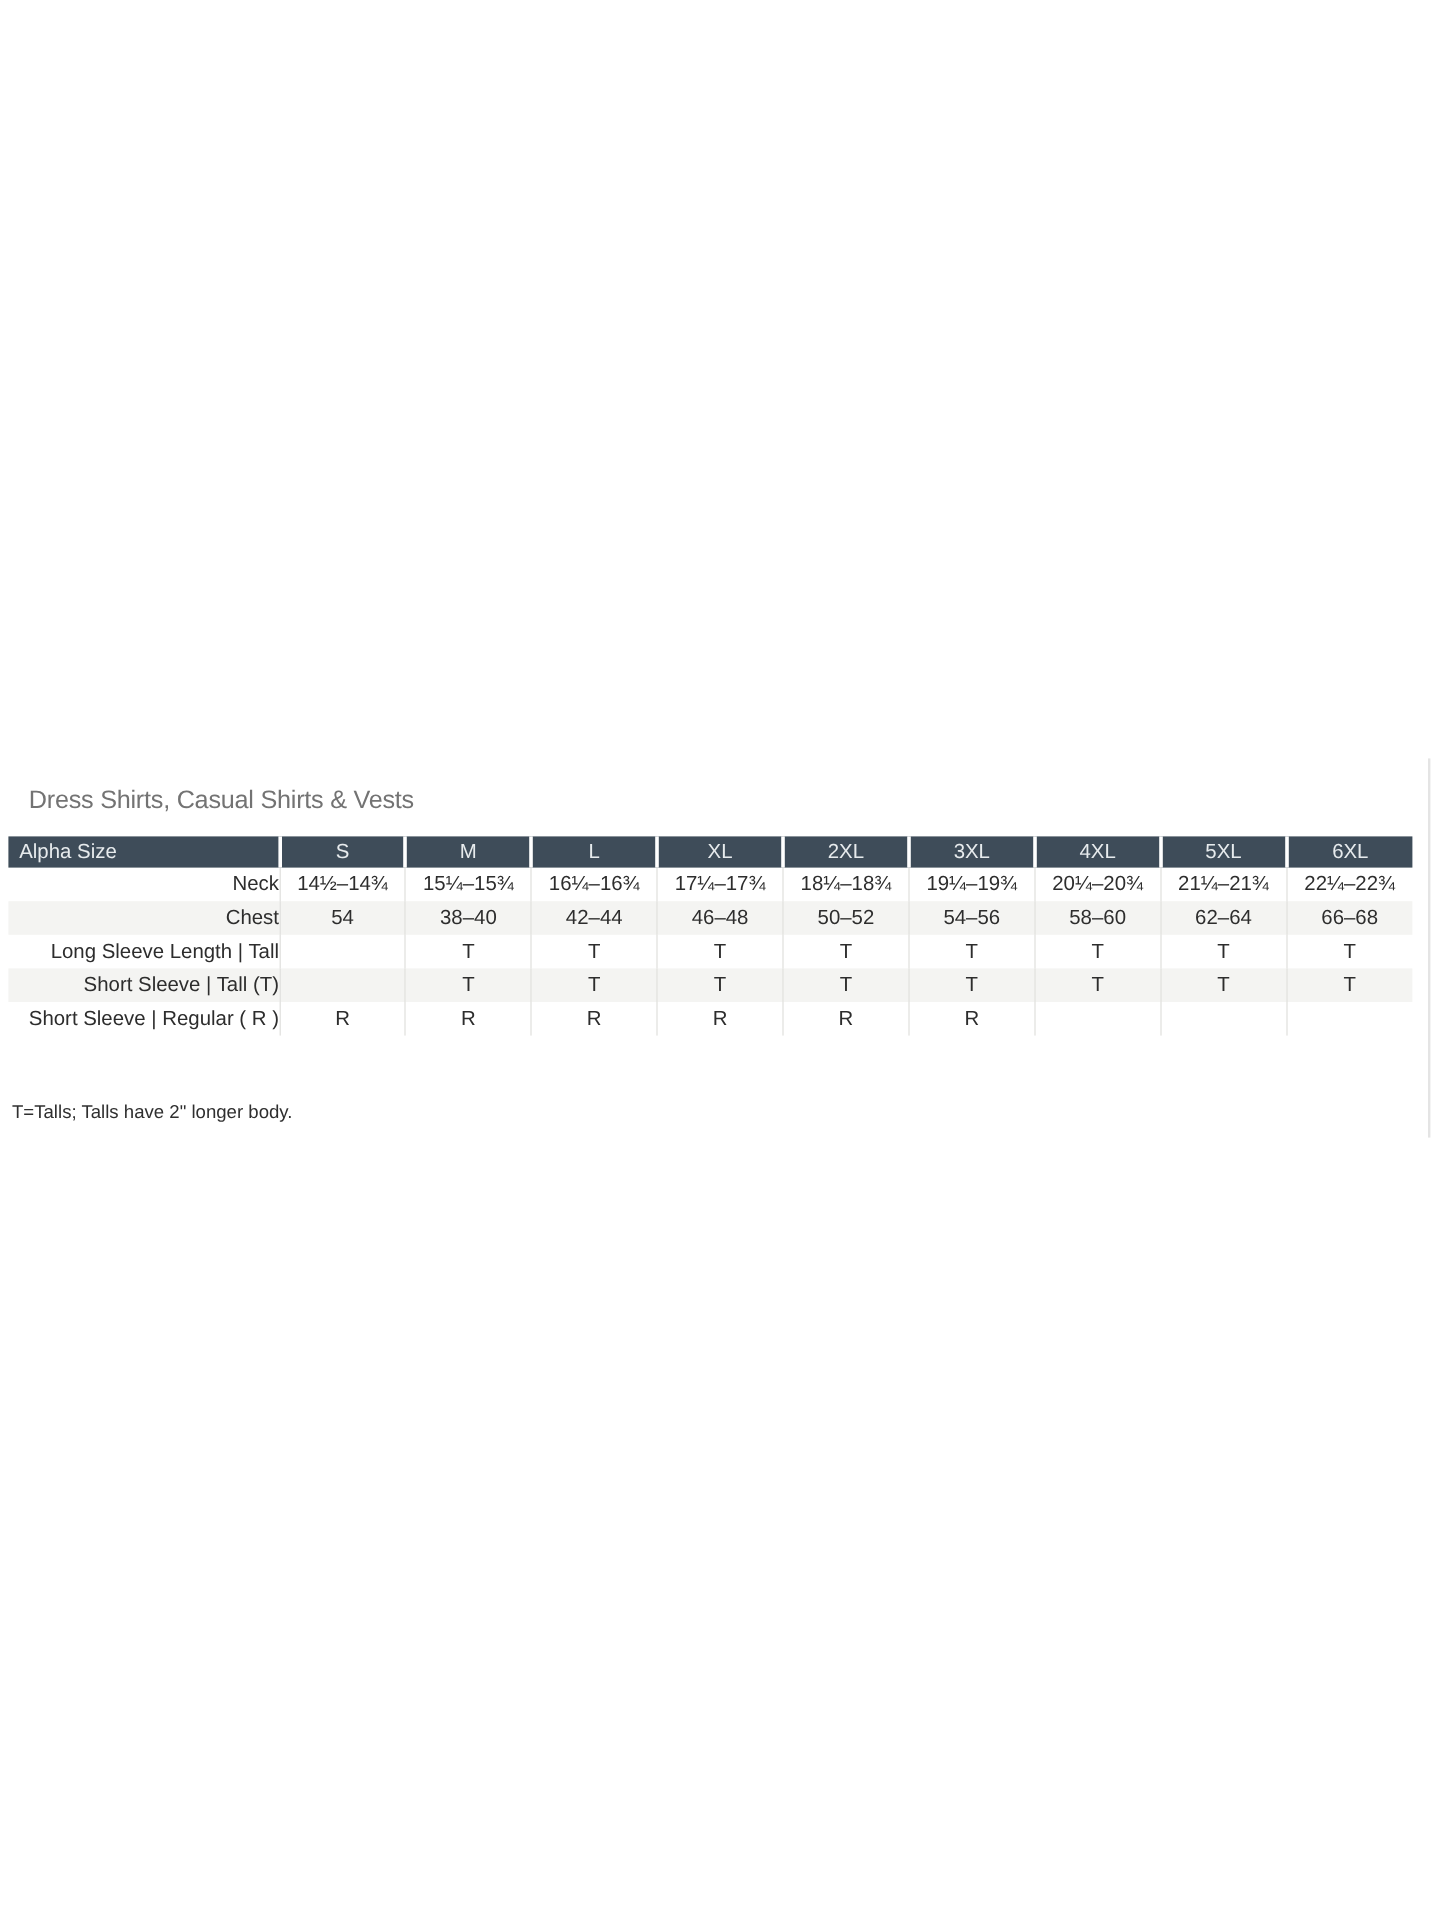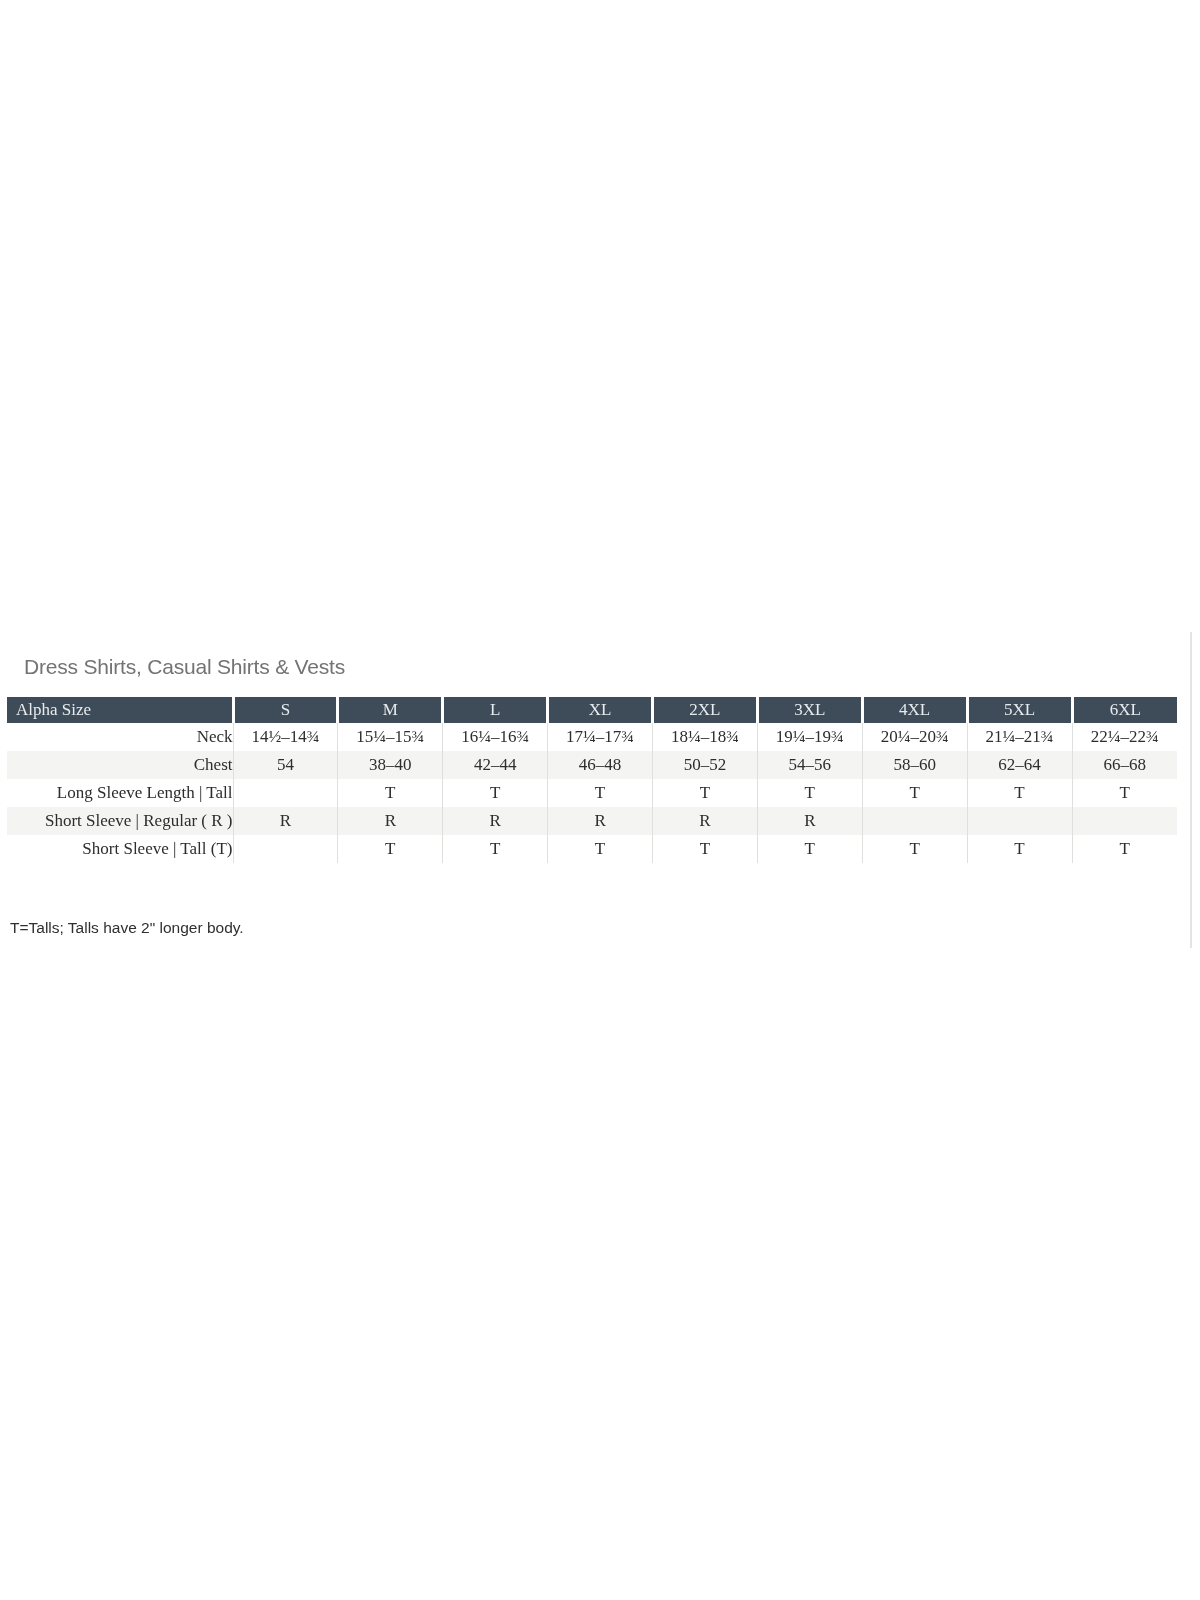--- a/index.html
+++ b/index.html
@@ -27,21 +27,21 @@
     font-family: "Liberation Sans", sans-serif;
   }
 
   table.size-chart {
     position: absolute;
     left: 7px;
     top: 697px;
     width: 1170px;
     border-collapse: collapse;
     table-layout: fixed;
-    font-family: Liberation Serif, serif;
+    font-family: Liberation Sans, sans-serif;
     font-size: 17px;
     color: #2d2d2d;
   }
   table.size-chart col.label-col { width: 226px; }
 
   table.size-chart th {
     background: #3e4c59;
     color: #e7ebed;
     font-weight: 400;
     font-size: 17px;
@@ -159,42 +159,42 @@
           <td>T</td>
           <td>T</td>
           <td>T</td>
           <td>T</td>
           <td>T</td>
           <td>T</td>
           <td>T</td>
           <td>T</td>
         </tr>
         <tr>
+          <td class="label-col">Short Sleeve | Tall (T)</td>
+          <td></td>
+          <td>T</td>
+          <td>T</td>
+          <td>T</td>
+          <td>T</td>
+          <td>T</td>
+          <td>T</td>
+          <td>T</td>
+          <td>T</td>
+        </tr>
+        <tr>
           <td class="label-col">Short Sleeve | Regular ( R )</td>
           <td>R</td>
           <td>R</td>
           <td>R</td>
           <td>R</td>
           <td>R</td>
           <td>R</td>
           <td></td>
           <td></td>
           <td></td>
-        </tr>
-        <tr>
-          <td class="label-col">Short Sleeve | Tall (T)</td>
-          <td></td>
-          <td>T</td>
-          <td>T</td>
-          <td>T</td>
-          <td>T</td>
-          <td>T</td>
-          <td>T</td>
-          <td>T</td>
-          <td>T</td>
         </tr>
       </tbody>
   </table>
 
   <p class="footnote">T=Talls; Talls have 2" longer body.</p>
 
   <div class="panel-edge"></div>
 
 </main>
 

